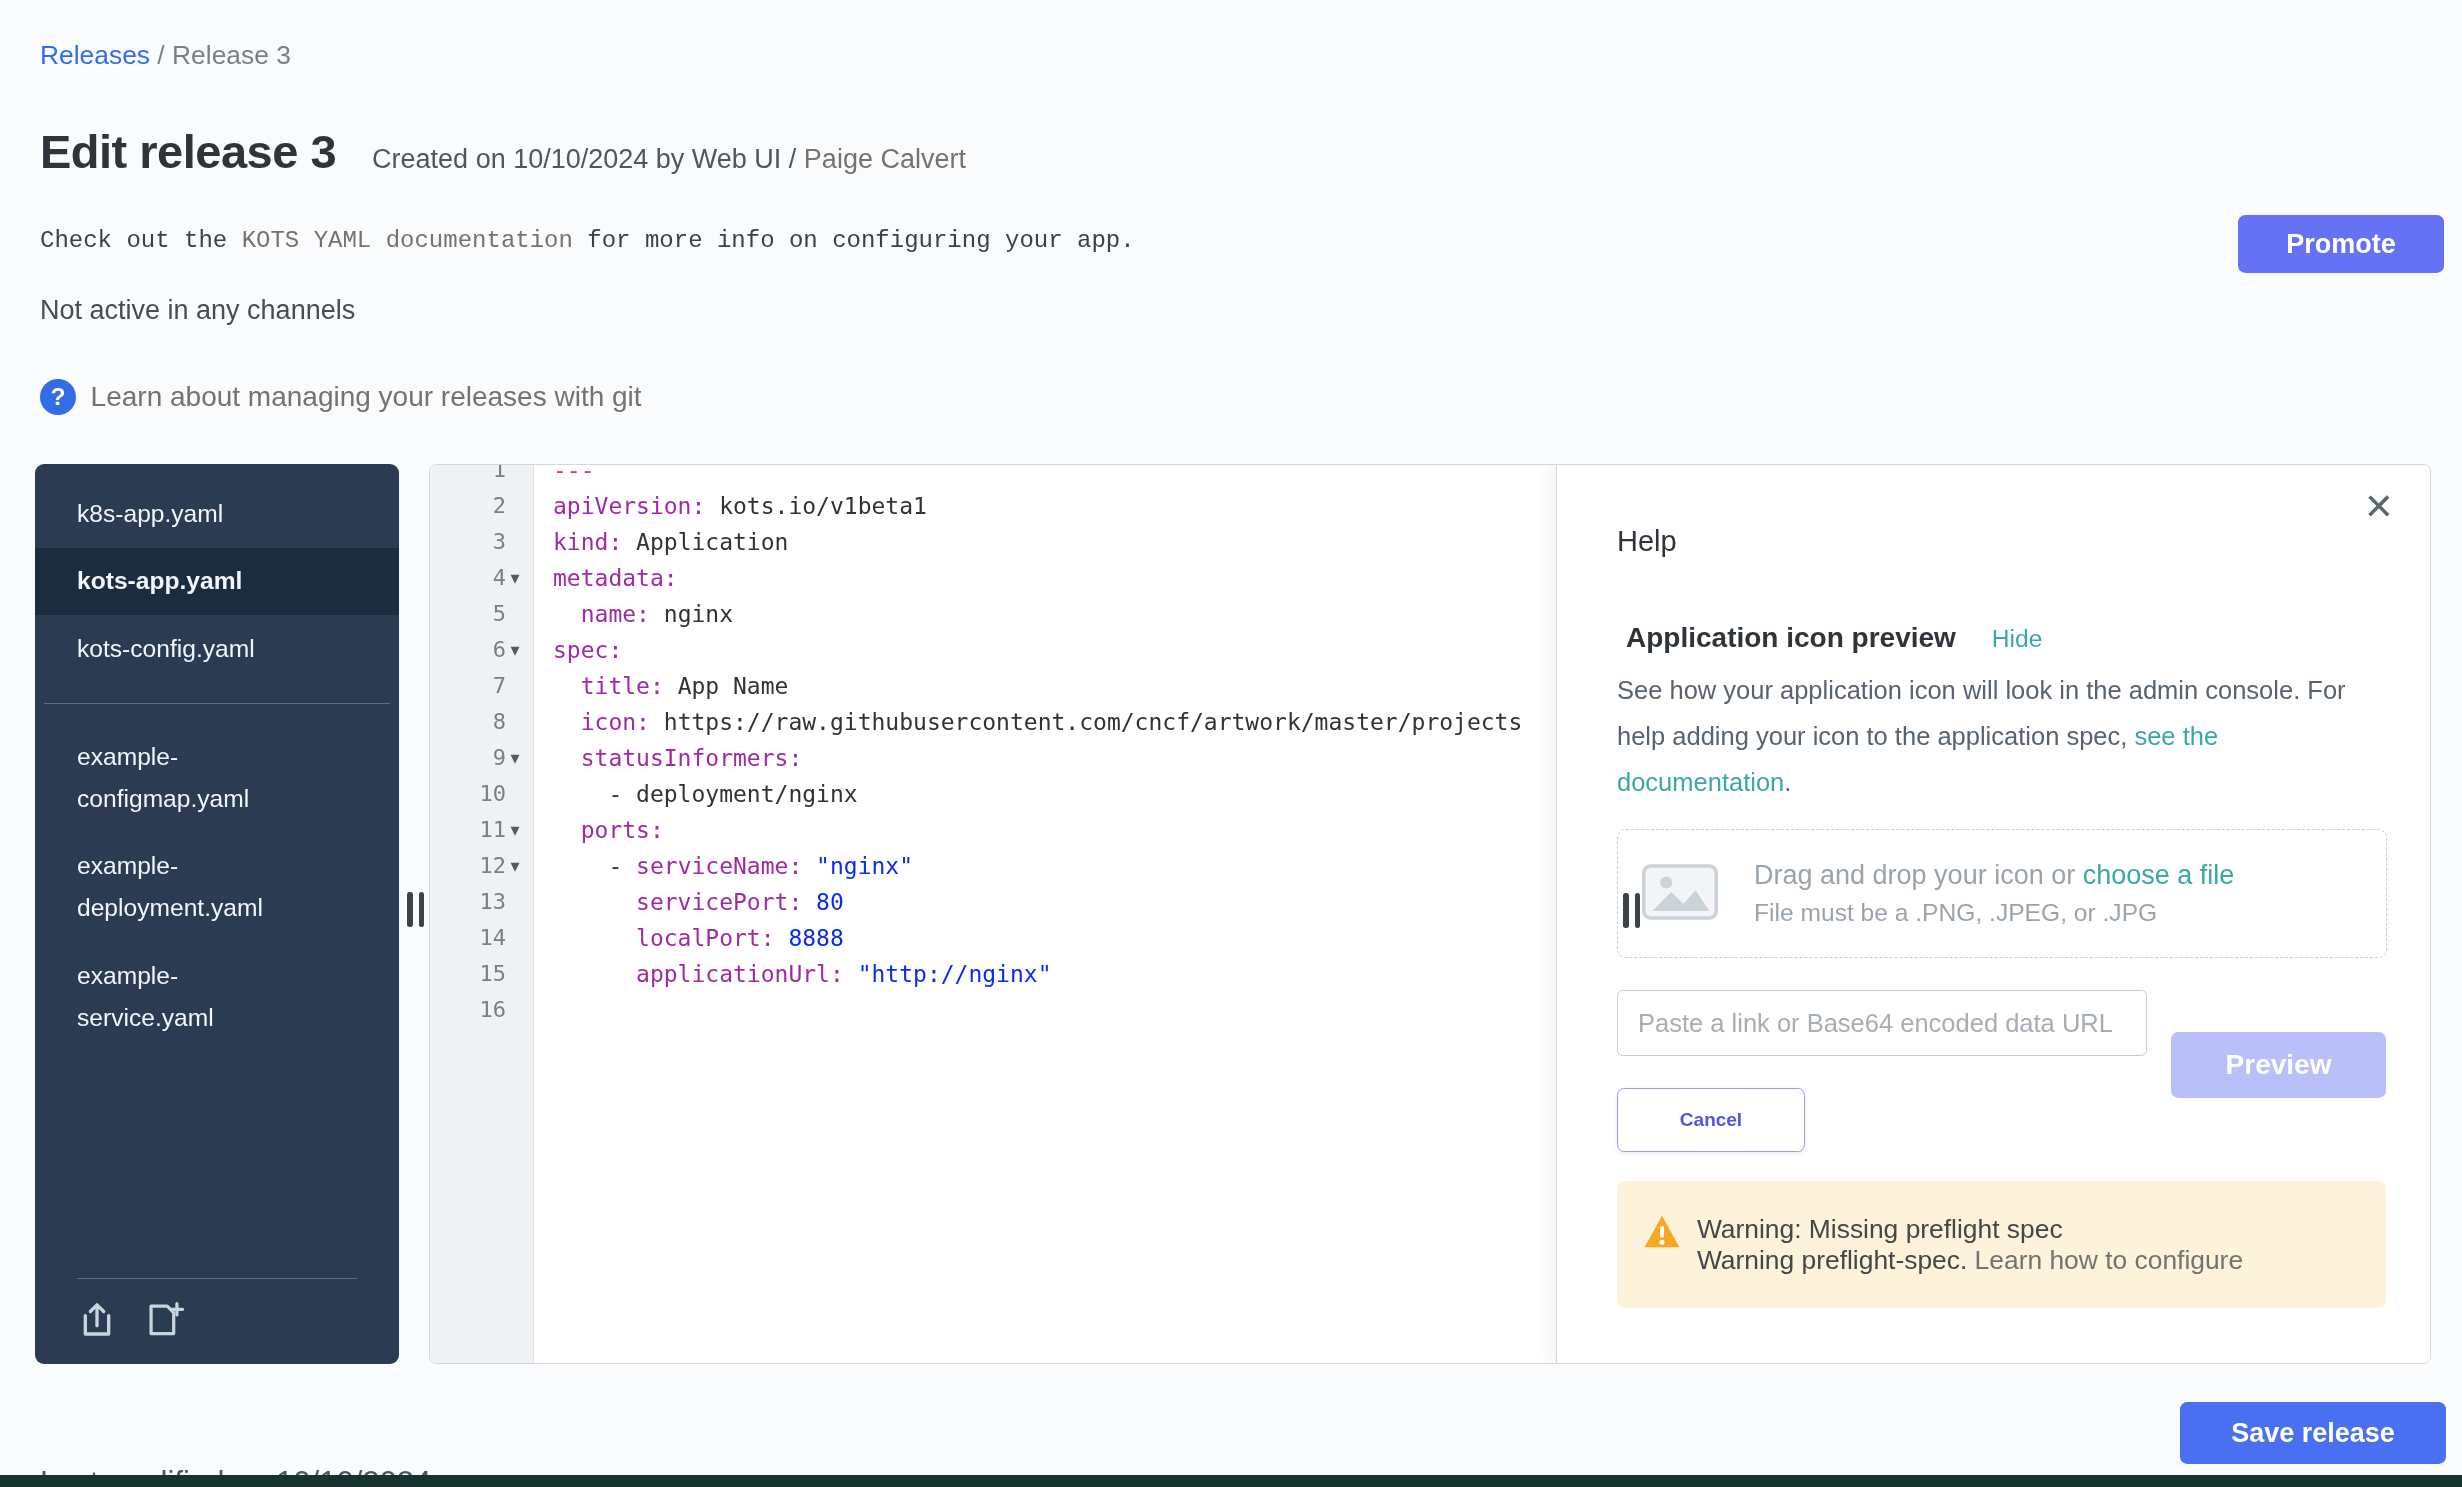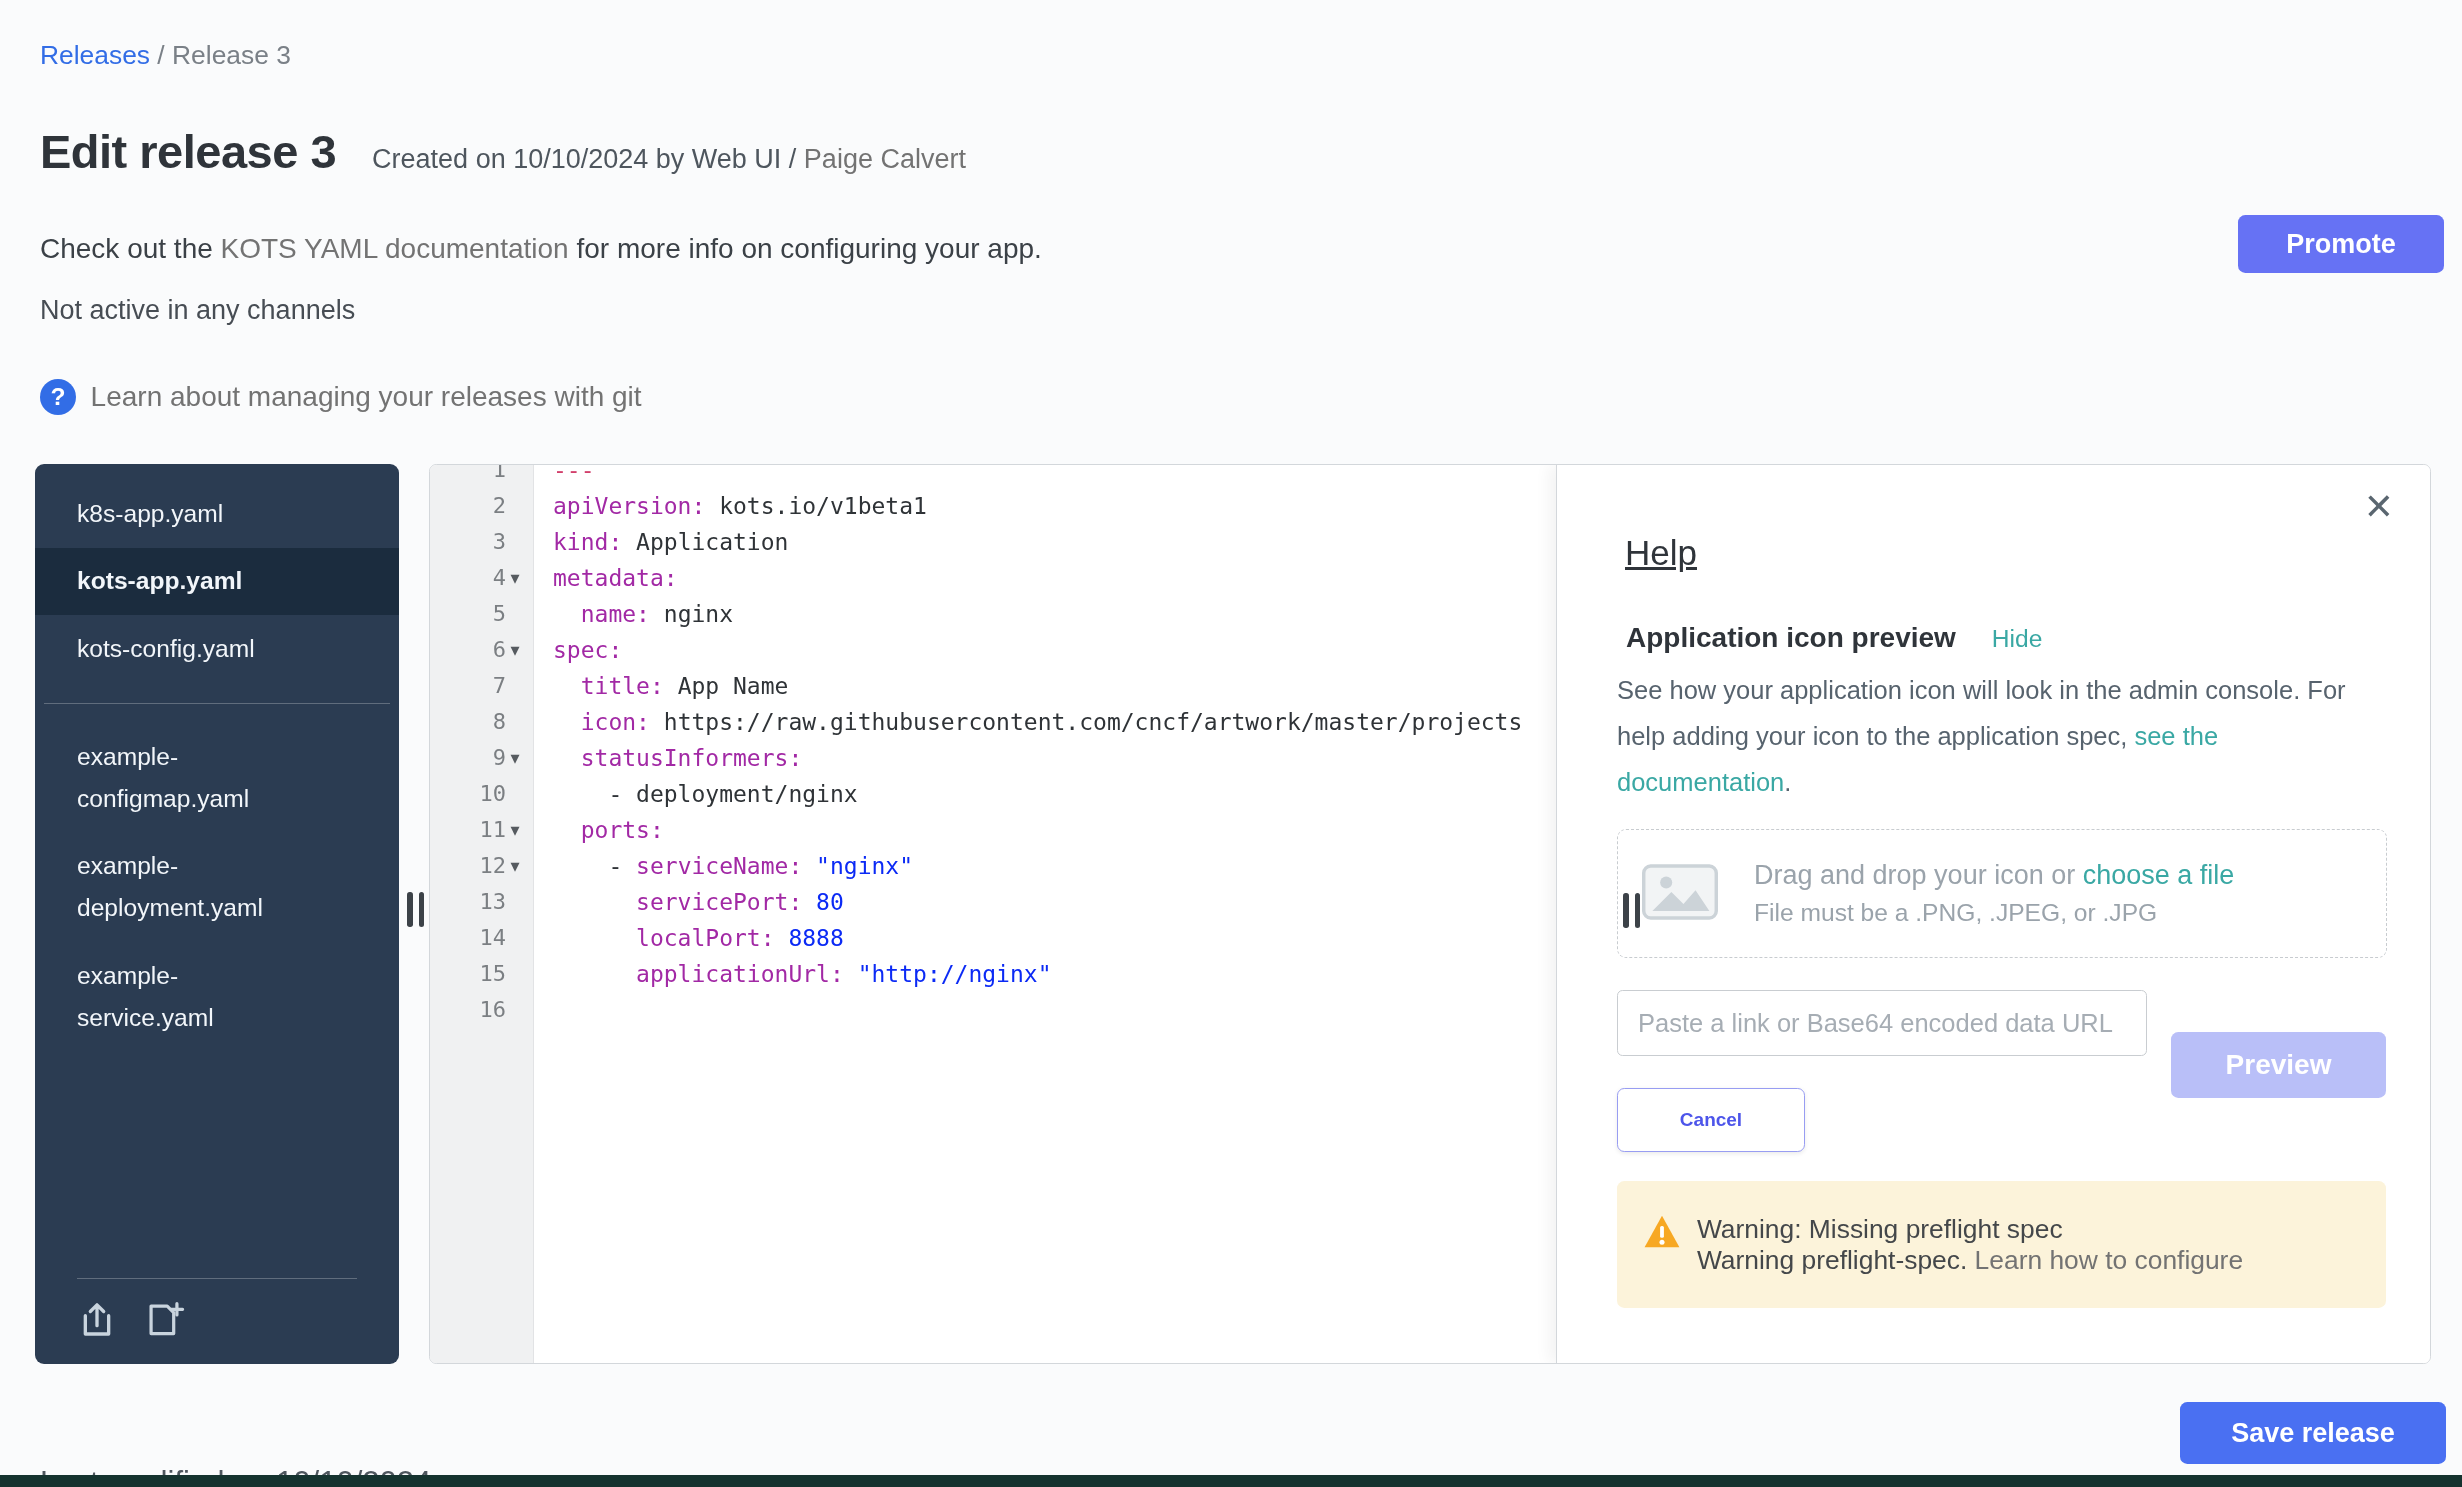--- a/index.html
+++ b/index.html
@@ -16,21 +16,21 @@
   .blue-link { color: #737373; }
   .teal-link { color: #3aa8a4; }
 
   
   .breadcrumb { position:absolute; left:40px; top:40px; font-size:26.4px; }
   .crumb-link { color:#326de6; }
   .crumb-sep, .crumb-current { color:#7a8087; }
   .title-row { position:absolute; left:40px; top:124px; display:flex; align-items:baseline; }
   .title-row h1 { margin:0; font-size:47px; font-weight:700; color:#2f343a; letter-spacing:-0.5px; }
   .created { margin-left:36px; font-size:27px; color:#4e565e; }
-  .docs-line { position:absolute; left:40px; top:233px; font-size:28px; color:#3b4147; }
+  .docs-line { position:absolute; left:40px; top:227px; font-size:24px; color:#3b4147;font-family:Liberation Mono, monospace; }
   .promote-btn {
     position:absolute; left:2238px; top:215px; width:206px; height:58px;
     background:#6672f4; color:#fff; border:none; border-radius:7.3px;
     font-family:"Liberation Sans", sans-serif; font-size:27px; font-weight:700; cursor:pointer;
   }
   .channel-status { position:absolute; left:40px; top:295px; font-size:27px; color:#474d54; }
   .git-row { position:absolute; left:40px; top:379px; display:flex; align-items:center; gap:14.6px; cursor:pointer; }
   .q-icon {
     width:36px; height:36px; border-radius:50%; background:#326de6; color:#fff;
     font-size:24.6px; font-weight:700; line-height:36px; text-align:center; display:inline-block;
@@ -83,21 +83,21 @@
   #handle-right { left:1585px; top:428px; }
   .resize-handle i { width:5.5px; height:35px; background:#3c4248; border-radius:2.7px; display:block; }
 
   
   .help-panel {
     position:absolute; right:0; top:0; bottom:0; width:874px; z-index:3;
     background:#fff; border-left:0.9px solid #d3d7db;
     box-shadow:-7.3px 0 14.6px rgba(0,0,0,0.05);
   }
   .close-x { position:absolute; top:24px; right:36px; font-size:36px; color:#5a6670; cursor:pointer; line-height:1; }
-  .help-panel h2 { position:absolute; top:60px; left:60px; margin:8px; font-size:35px; font-weight:500; color:#2f343a;text-decoration:underline; }
+  .help-panel h2 { position:absolute; top:60px; left:60px; margin:0; font-size:29px; font-weight:500; color:#2f343a; }
   .help-section-row { position:absolute; top:148px; left:60px; right:44px; display:flex; align-items:baseline; gap:27px; }
   .help-section-row h3 { margin:9px; font-size:28px; font-weight:700; color:#2f343a; }
   .help-section-row a { font-size:24.6px; }
   .help-desc { position:absolute; top:202px; left:60px; width:770px; margin:0; font-size:25.5px; line-height:46px; color:#57636e; }
   .dropzone {
     position:absolute; top:364px; left:60px; width:770px; height:129px;
     border:1.8px dashed #c8ccd0; border-radius:9px;
     display:flex; align-items:center; padding-left:24px; cursor:pointer;
   }
   .dz-text { margin-left:36px; }

